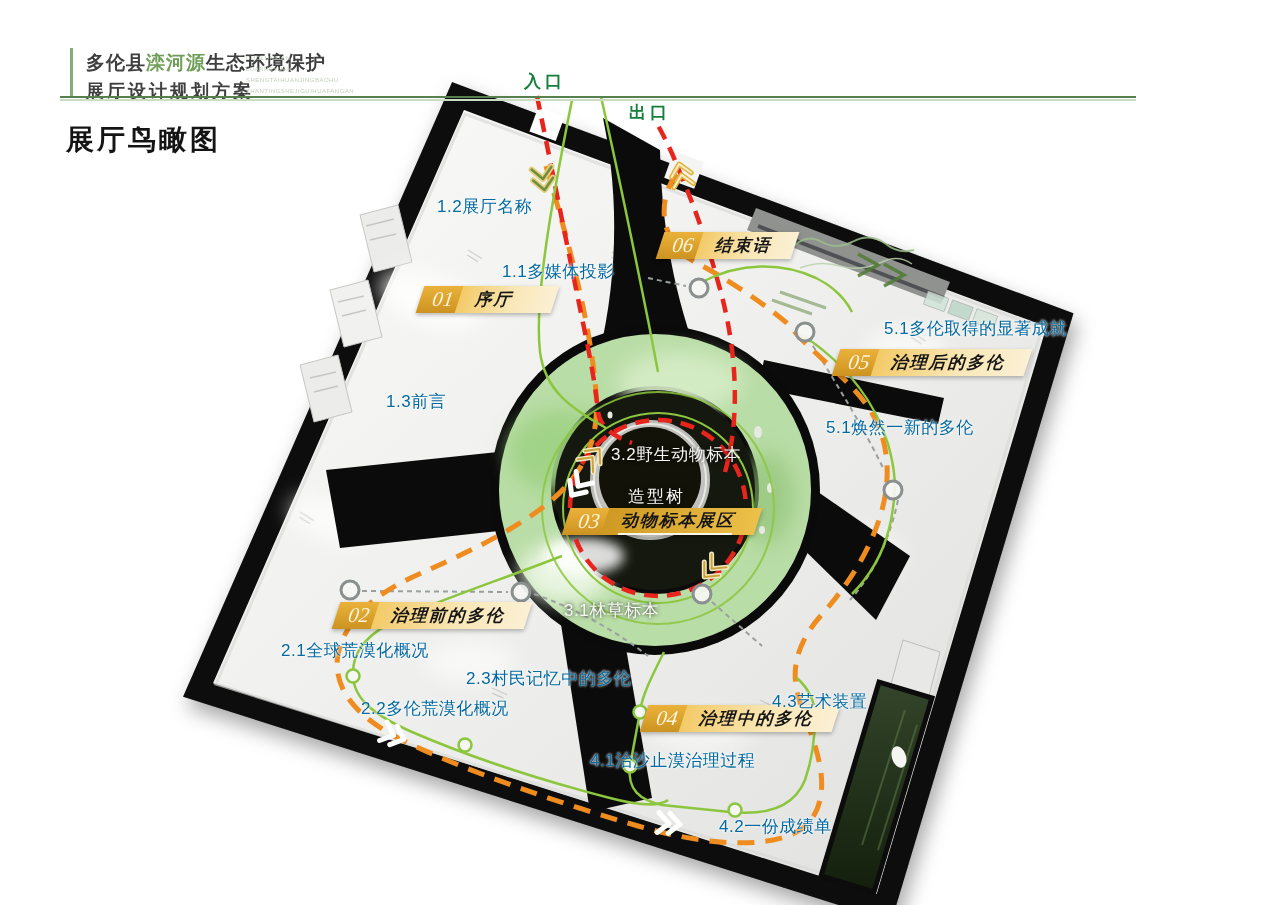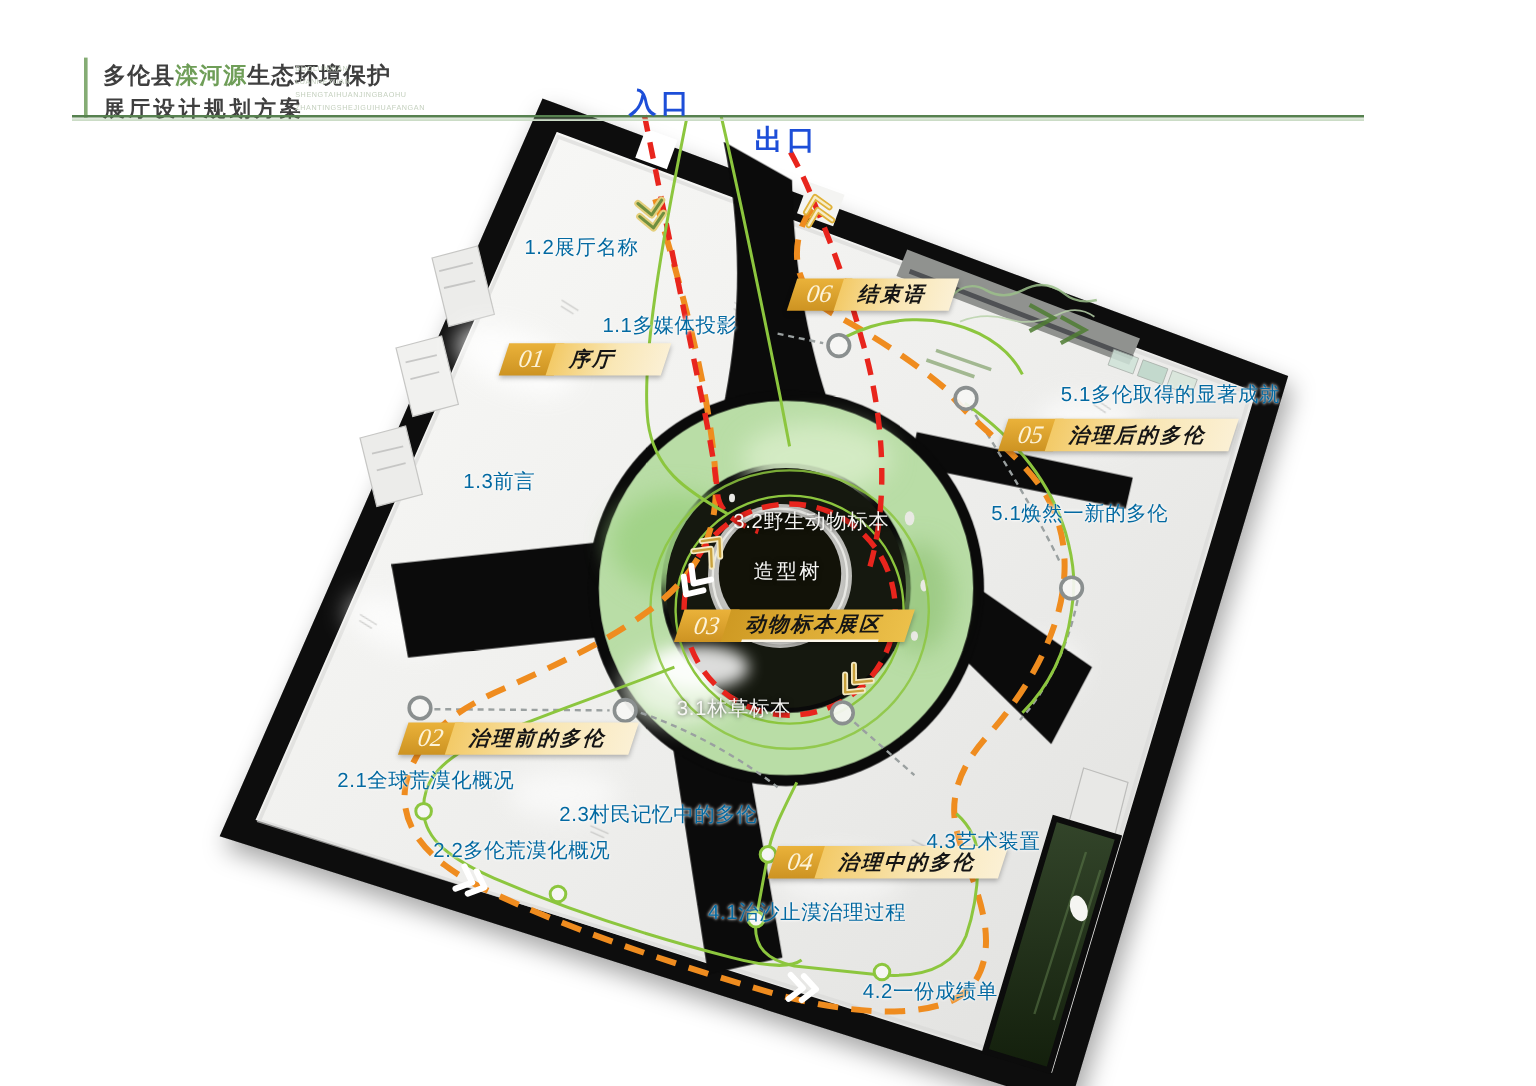--- a/index.html
+++ b/index.html
@@ -13,39 +13,39 @@
   .h-t1{position:absolute;left:86px;top:50px;font-size:19px;font-weight:700;color:#3f3f3f;letter-spacing:1px;white-space:nowrap;}
   .h-t1 .hl{color:#6f9e58;}
   .h-t2{position:absolute;left:86px;top:79px;font-size:18px;font-weight:700;color:#3f3f3f;letter-spacing:3px;white-space:nowrap;}
   .pinyin{position:absolute;left:246px;top:53px;font-size:6px;line-height:11px;color:#c3cfbd;letter-spacing:.5px;}
   .divider-dark{position:absolute;left:60px;top:96px;width:1154px;height:2px;background:#56814f;}
   .divider-light{position:absolute;left:60px;top:99px;width:1154px;height:2px;background:#cbdcc6;}
   .leaf{position:absolute;left:1178px;top:79px;width:40px;height:20px;}
   .page-title{position:absolute;left:66px;top:121px;font-size:28px;font-weight:700;color:#141414;letter-spacing:3px;}
 
   
-  .gate-label{position:absolute;font-size:23px;font-weight:700;color:#1d4ed8;letter-spacing:4px;white-space:nowrap;}
+  .gate-label{position:absolute;font-size:17px;font-weight:700;color:#15803d;letter-spacing:4px;white-space:nowrap;}
 
   
   .banner{position:absolute;height:27px;display:flex;align-items:stretch;
           filter:drop-shadow(0 2px 2px rgba(0,0,0,.28));}
   .b-num{width:46px;display:flex;align-items:center;justify-content:center;
          background:linear-gradient(180deg,#eab23a,#cd9322);transform:skewX(-18deg);
          color:#fdf3d8;font-family:"Liberation Serif","DejaVu Serif",serif;font-size:21px;}
   .b-label{margin-left:-7px;display:flex;align-items:center;padding:2px 22px 2px 17px;
          background:linear-gradient(90deg,#f3ca67 0%,#f9e7b6 55%,#fbf0d4 100%);
          transform:skewX(-18deg);font-family:"Liberation Serif","DejaVu Serif",serif;
          font-weight:700;font-size:17px;color:#151515;letter-spacing:2px;white-space:nowrap;}
   .banner.dark .b-label{background:linear-gradient(90deg,#cf9a23,#ecc04a);}
   .banner.dark .b-label span{border-bottom:2px solid rgba(255,255,255,.9);padding-bottom:1px;}
 
   
   .plan-label{position:absolute;font-size:17px;color:#0369a1;white-space:nowrap;
               text-shadow:0 0 3px rgba(255,255,255,.95),0 0 2px rgba(255,255,255,.9);letter-spacing:.5px;}
-  .plan-label.light{color:#f6f6f4;text-shadow:0 0 4px rgba(0,0,0,.8);}
+  .plan-label.light{color:#f6f6f4;text-shadow:0 0 4px rgba(0,0,0,.8);margin-top:20px;}
   .plan-label.big{font-size:17px;letter-spacing:2px;}
 </style>
 </head>
 <body>
 
 <div class="stage">
 
   <svg class="scene" width="1280" height="905" viewBox="0 0 1280 905">
     <defs>
       <linearGradient id="floorGrad" x1="0" y1="0" x2="1" y2="1">
@@ -265,20 +265,21 @@
     <div>DUOLUNXIAN</div>
     <div>LUANHEYUAN</div>
     <div>SHENGTAIHUANJINGBAOHU</div>
     <div>ZHANTINGSHEJIGUIHUAFANGAN</div>
   </div>
   <div class="divider-dark"></div>
   <div class="divider-light"></div>
   <svg class="leaf" viewBox="0 0 40 20">
     <path d="M1,19 C8,8 20,2 28,3 C36,4 39,10 38,19 Z" fill="#4c8a47" stroke="#2e5c2b" stroke-width=".5"></path>
   </svg>
+  <div class="page-title">展厅鸟瞰图</div>
 
   <div class="gate-label" style="left:524px;top:70px">入口</div>
   <div class="gate-label" style="left:629px;top:101px">出口</div>
 
   <div class="banner" style="left:420px;top:286px">
     <div class="b-num">01</div>
     <div class="b-label" style="min-width:96px">
         <span>序厅</span>
       </div>
   </div>

